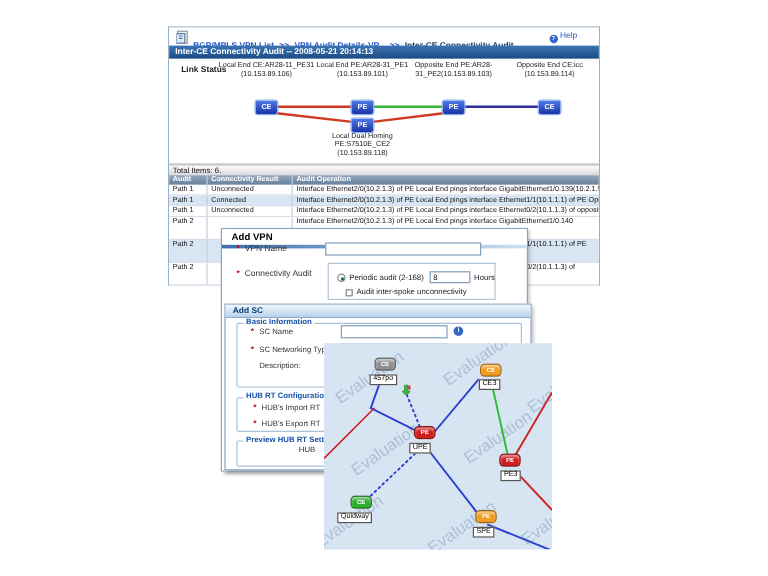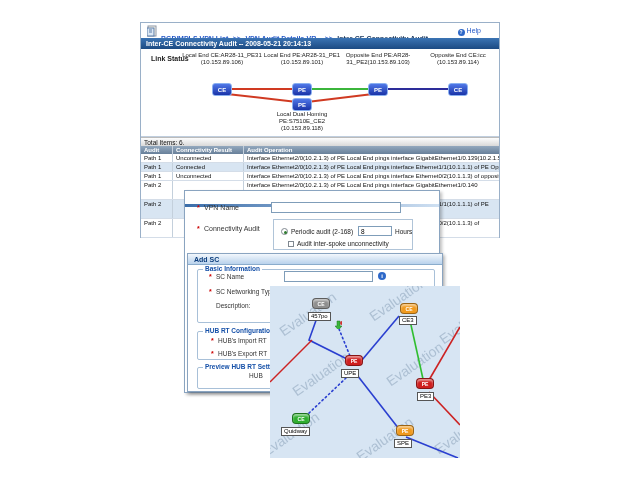--- a/index.html
+++ b/index.html
@@ -170,20 +170,21 @@
         </div>
       <div class="trow tall">
           <div class="c-path">Path 2</div>
           <div class="c-res"></div>
           <div class="c-op">Interface Ethernet2/0(10.2.1.3) of PE Local End pings interface Ethernet0/2(10.1.1.3) of</div>
         </div>
     </div>
   </div>
 
   <div id="add-vpn" class="abs dialog">
+    <div class="abs dtitle">Add VPN</div>
     <div class="abs dstrip"></div>
 
     <span class="abs req" style="left:12px;top:13px">*</span>
     <span class="abs flabel" style="left:19px;top:13px">VPN Name</span>
     <input class="abs tinput" style="left: 86px; top: 11px; width: 130px; height: 11px;" value="">
 
     <span class="abs req" style="left:12px;top:34px">*</span>
     <span class="abs flabel" style="left:19px;top:34px">Connectivity Audit</span>
 
     <div class="abs groupbox" style="left:88px;top:28px;width:140px;height:31px">

